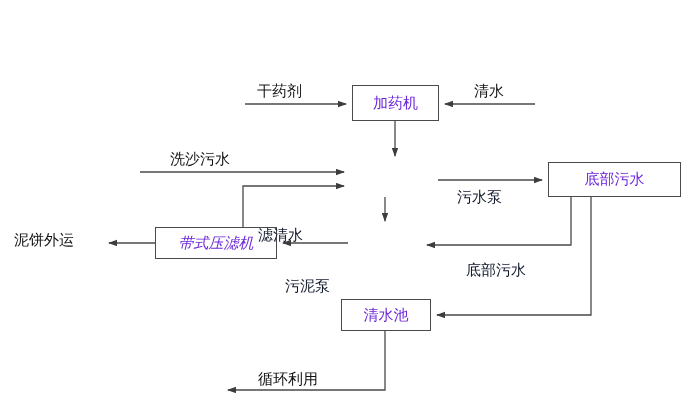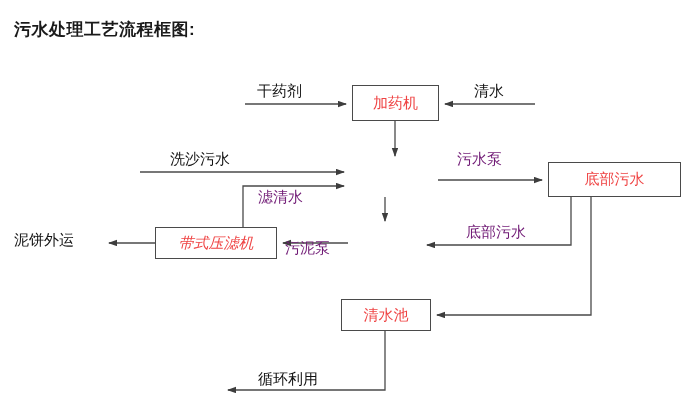--- a/index.html
+++ b/index.html
@@ -34,42 +34,42 @@
   }
   .node-box {
     position: absolute;
     box-sizing: border-box;
     border: 1.3px solid #4a4a4a;
     background: #ffffff;
     display: flex;
     align-items: center;
     justify-content: center;
     font-size: 15px;
-    color: #ef4444;
+    color: #6d28d9;
     white-space: nowrap;
   }
   .edge-label {
     position: absolute;
     font-size: 15px;
-    color: #701a75;
+    color: #0f172a;
     white-space: nowrap;
+    margin-top: 38px;
   }
   .io-label {
     position: absolute;
     font-size: 15px;
     color: #111111;
     white-space: nowrap;
   }
 </style>
 </head>
 <body>
 
 <div id="stage">
 
-  <div class="title">污水处理工艺流程框图:</div>
 
   <svg id="diagram-svg" viewBox="0 0 700 420" xmlns="http://www.w3.org/2000/svg">
     <defs>
       <marker id="arrow-r" markerWidth="9" markerHeight="9" refX="8" refY="3.2" orient="auto" markerUnits="userSpaceOnUse">
         <path d="M0,0 L9,3.2 L0,6.4 z" fill="#3d3d3d"></path>
       </marker>
       <marker id="arrow-l" markerWidth="9" markerHeight="9" refX="8" refY="3.2" orient="auto" markerUnits="userSpaceOnUse">
         <path d="M0,0 L9,3.2 L0,6.4 z" fill="#3d3d3d"></path>
       </marker>
       <marker id="arrow-d" markerWidth="9" markerHeight="9" refX="8" refY="3.2" orient="auto" markerUnits="userSpaceOnUse">

